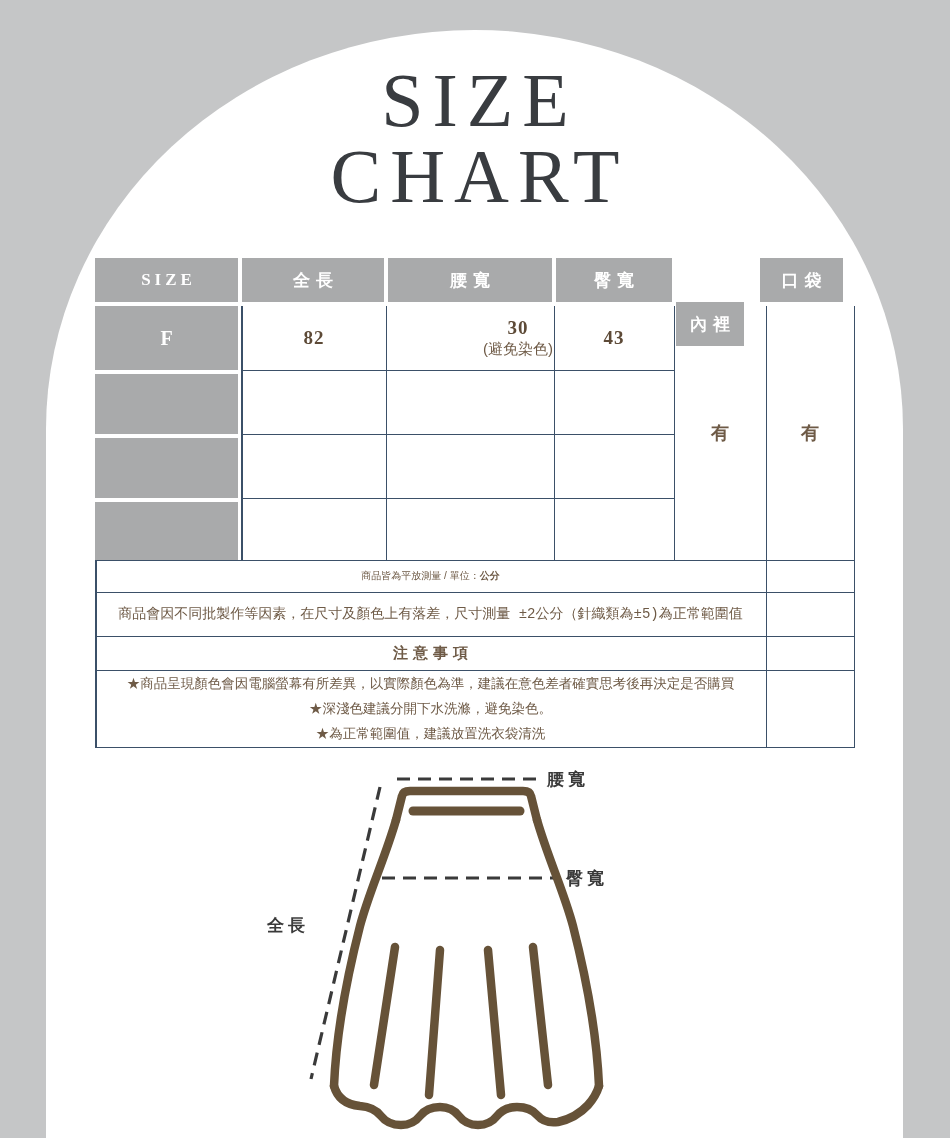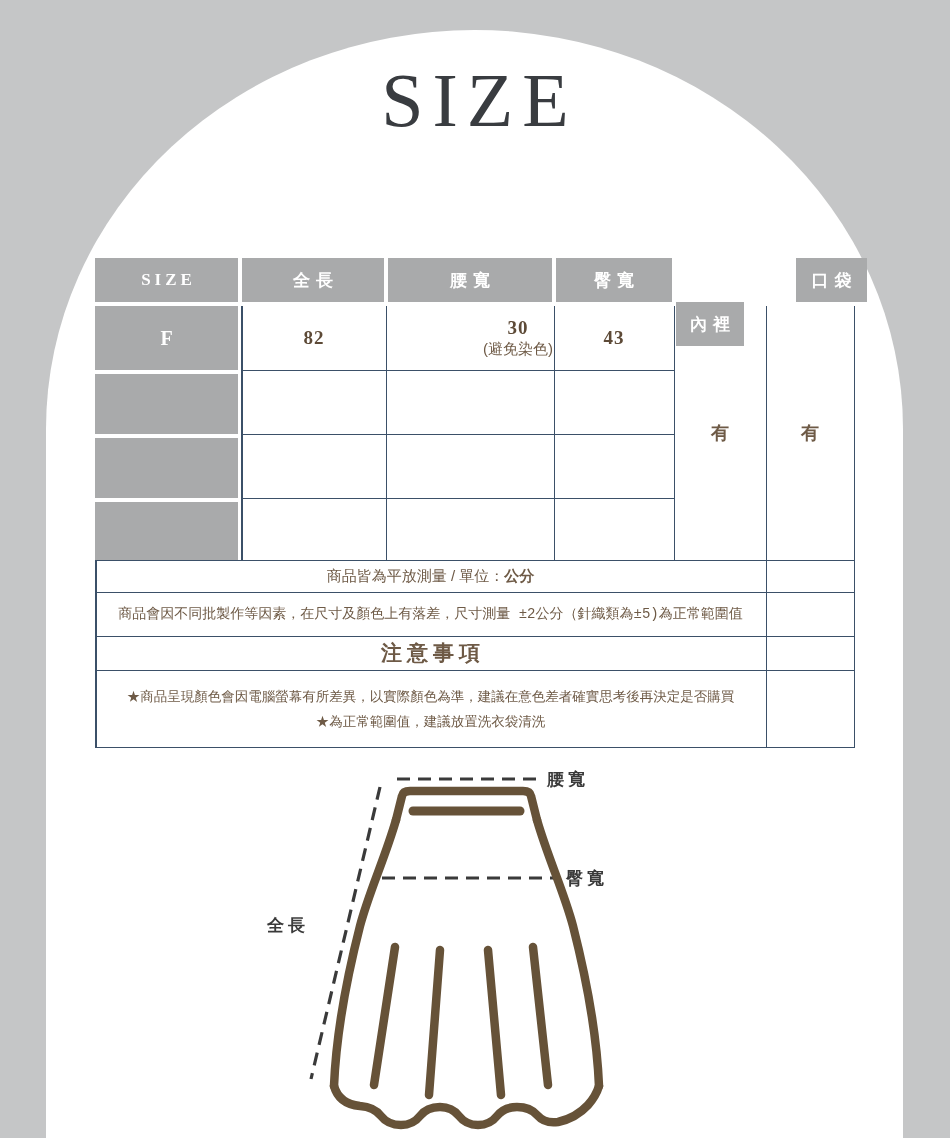--- a/index.html
+++ b/index.html
@@ -25,21 +25,21 @@
   .hc{
     position:absolute;top:258px;height:44px;background:#a9aaab;color:#ffffff;
     display:flex;align-items:center;justify-content:center;
     font-weight:bold;font-size:17px;letter-spacing:6px;text-indent:6px;
   }
   .hc-size{left:95px;width:143px;font-family:"Liberation Serif",serif;letter-spacing:4px;text-indent:4px;}
   .hc-length{left:242px;width:142px;}
   .hc-waist{left:388px;width:164px;}
   .hc-hip{left:556px;width:116px;}
   .hc-lining{left:676px;width:68px;margin-top:44px;}
-  .hc-pocket{left:796px;width:71px;}
+  .hc-pocket{left:760px;width:83px;}
 
   
   .gc{
     position:absolute;left:95px;width:143px;background:#a9aaab;color:#ffffff;
     display:flex;align-items:center;justify-content:center;
     font-family:"Liberation Serif",serif;font-weight:bold;font-size:20px;
   }
   .gc1{top:306px;height:64px;}
   .gc2{top:374px;height:60px;}
   .gc3{top:438px;height:60px;}
@@ -77,39 +77,40 @@
   .hl-5{left:95px;top:591.5px;width:760px;}
   .hl-6{left:95px;top:635.5px;width:760px;}
   .hl-7{left:95px;top:669.5px;width:760px;}
   .hl-8{left:95px;top:746.5px;width:760px;}
 
   
   .note-row{
     position:absolute;left:95px;width:671px;color:#6e5a46;
     display:flex;align-items:center;justify-content:center;text-align:center;
   }
-  .n1{top:560px;height:32px;font-size:15px;}
+  .n1{top:560px;height:32px;font-size:10px;}
   .n1 b{font-weight:bold;}
   .n2{top:592px;height:44px;font-size:14px;font-family:Liberation Mono, monospace;}
-  .n3{top:636px;height:34px;font-size:21px;font-weight:bold;letter-spacing:5px;text-indent:5px;}
+  .n3{top:636px;height:34px;font-size:15px;font-weight:bold;letter-spacing:5px;text-indent:5px;}
   .n4{top:670px;height:77px;flex-direction:column;font-size:13.5px;line-height:25px;}
 
   
   .skirt-svg{position:absolute;left:240px;top:760px;}
   .skirt-stroke{fill:none;stroke:#665238;stroke-width:8.5;stroke-linecap:round;stroke-linejoin:round;}
   .dash{fill:none;stroke:#3a3a3a;stroke-width:3.2;stroke-dasharray:13 8;}
   .dlabel{font-family:"Liberation Sans",sans-serif;font-size:17px;font-weight:bold;fill:#3a3a3a;letter-spacing:4px;}
 </style>
 </head>
 <body>
 
 <div class="arch"></div>
 
 <div class="title">
   <div>SIZE</div>
+  <div>CHART</div>
 </div>
 
 <div class="hc hc-size">SIZE</div>
 <div class="hc hc-length">全長</div>
 <div class="hc hc-waist">腰寬</div>
 <div class="hc hc-hip">臀寬</div>
 <div class="hc hc-lining">內裡</div>
 <div class="hc hc-pocket">口袋</div>
 
 <div class="gc gc1">F</div>
@@ -151,20 +152,21 @@
 <div class="ln hl hl-8"></div>
 
 <div class="note-row n1">
   <span>商品皆為平放測量 / 單位：</span>
     <b>公分</b>
 </div>
 <div class="note-row n2">商品會因不同批製作等因素，在尺寸及顏色上有落差，尺寸測量 ±2公分（針織類為±5)為正常範圍值</div>
 <div class="note-row n3">注意事項</div>
 <div class="note-row n4">
   <div>★商品呈現顏色會因電腦螢幕有所差異，以實際顏色為準，建議在意色差者確實思考後再決定是否購買</div>
+  <div>★深淺色建議分開下水洗滌，避免染色。</div>
   <div>★為正常範圍值，建議放置洗衣袋清洗</div>
 </div>
 
 <svg class="skirt-svg" width="480" height="378" viewBox="240 760 480 378">
 
   <line class="dash" x1="397" y1="779" x2="543" y2="779"></line>
   <line class="dash" x1="382" y1="878" x2="558" y2="878"></line>
   <line class="dash" x1="380" y1="787" x2="311" y2="1079"></line>
 
   <path class="skirt-stroke" d="M396,820 L402,796 Q403,791 410,791 L523,791 Q530,791 531,796 L537,820"></path>

